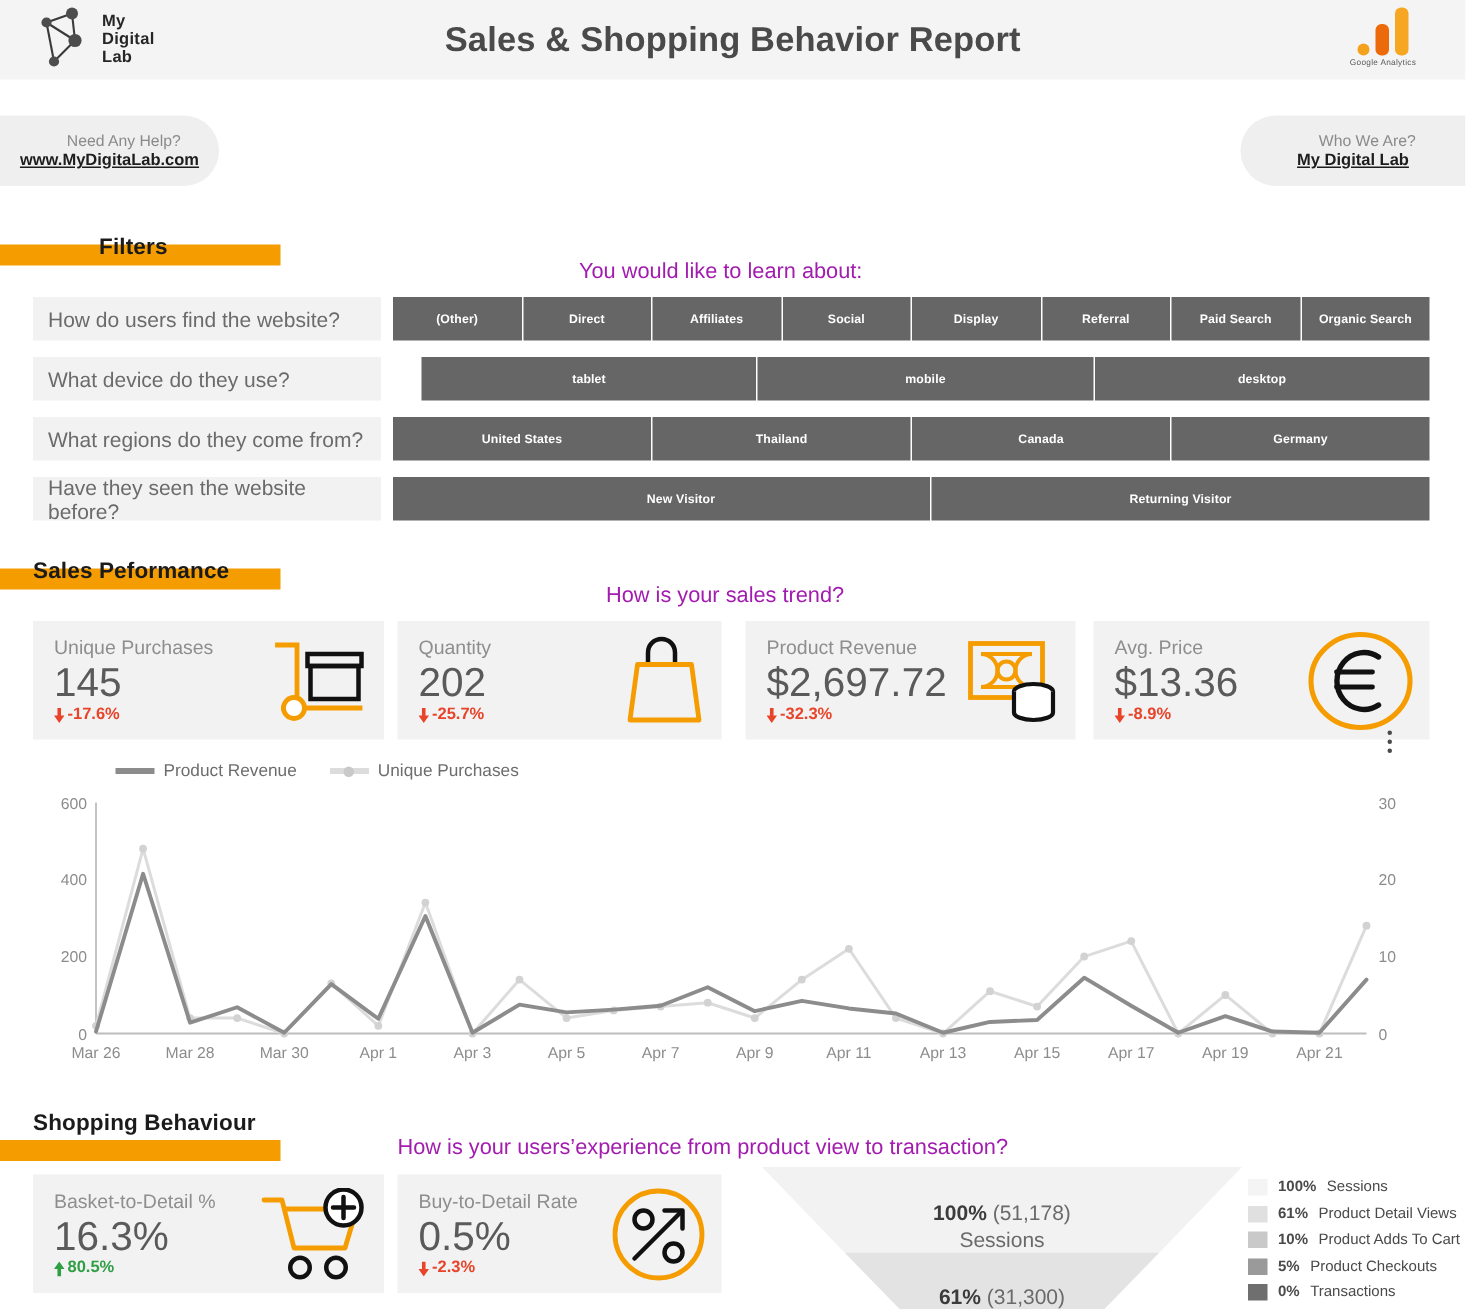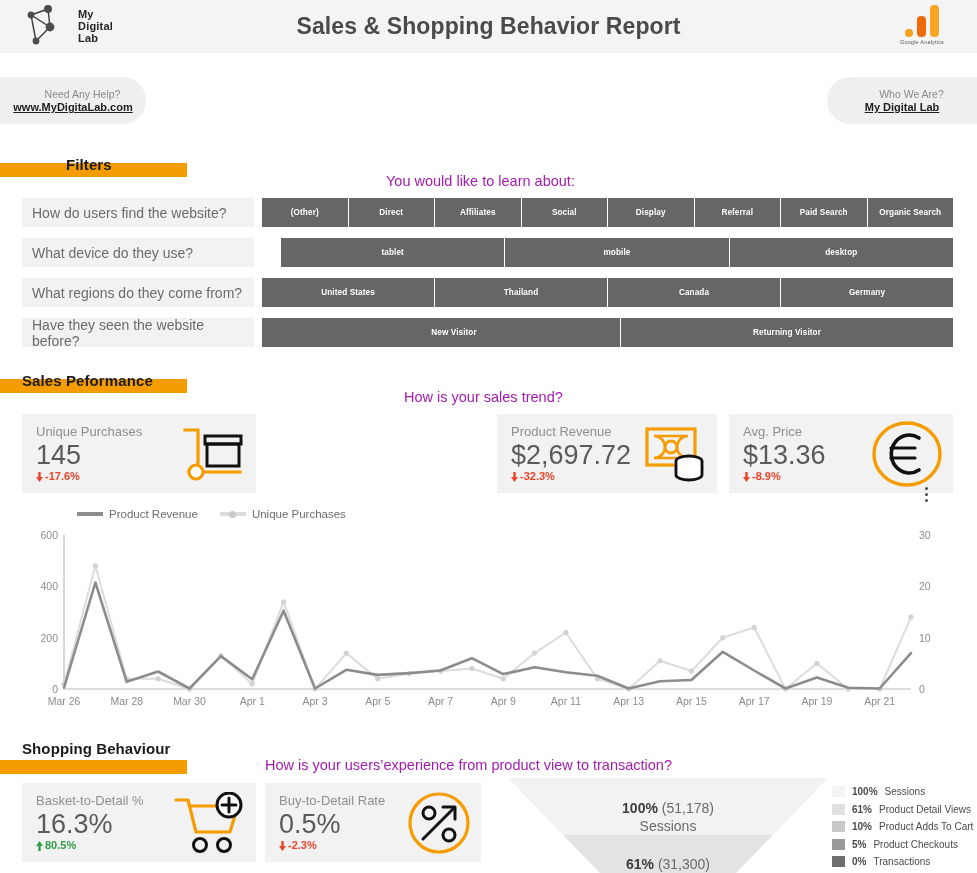--- a/index.html
+++ b/index.html
@@ -9,21 +9,21 @@
     font-family: "Liberation Sans", sans-serif;
     overflow: hidden;
   }
   .page { position: relative; width: 977px; height: 873px; background:#fff; }
 
   
   .header {
     position:absolute; left:0; top:0; width:977px; height:53px;
     background:#f4f4f4; display:flex; align-items:center;
   }
-  .logo-wrap { position:absolute; left:22px; top:3px; display:flex; align-items:center; gap:14px; }
+  .logo-wrap { position:absolute; left:22px; top:3px; display:flex; align-items:center; gap:4px; }
   .logo-mark { width:42px; height:46px; }
   .logo-text { font-size:11px; font-weight:bold; line-height:1.12; color:#262626; letter-spacing:.2px; }
   .header-title {
     position:absolute; left:0; top:0; width:977px; height:53px;
     display:flex; align-items:center; justify-content:center;
     font-size:23px; font-weight:bold; color:#4a4a4a; letter-spacing:.1px;
   }
   .ga-wrap { position:absolute; right:16px; top:4px; width:78px; text-align:center; }
   .ga-bars { height:33px; display:flex; align-items:flex-end; justify-content:center; gap:4px; }
   .ga-bars i { display:block; border-radius:4px; }
@@ -200,20 +200,36 @@
       </span>
     </div>
     <svg class="kpi-icon" width="66" height="60" viewBox="0 0 66 60">
       <path d="M5 6 H18 M18 6 V48 M9 48 H60" stroke="#f59c00" stroke-width="3.2" fill="none" stroke-linecap="square"></path>
       <circle cx="16" cy="48" r="7" fill="#fff" stroke="#f59c00" stroke-width="3.2"></circle>
       <rect x="25" y="12" width="36" height="8" fill="none" stroke="#111" stroke-width="3"></rect>
       <rect x="27" y="20" width="32" height="22" fill="none" stroke="#111" stroke-width="3"></rect>
     </svg>
   </div>
 
+  <div class="kpi" style="left:265px; top:414px; width:216px;">
+    <div class="kpi-texts">
+      <span class="kpi-title">Quantity</span>
+      <span class="kpi-value">202</span>
+      <span class="kpi-delta down">
+        <svg width="7" height="10" viewBox="0 0 7 10">
+          <path d="M3.5 10 L0 5 H2.3 V0 H4.7 V5 H7 Z" fill="#e8442a"></path>
+        </svg>
+        <span>-25.7%</span>
+      </span>
+    </div>
+    <svg class="kpi-icon" width="56" height="62" viewBox="0 0 56 62">
+      <path d="M17 20 V12 a9 9 0 0 1 18 0 V20" fill="none" stroke="#111" stroke-width="3"></path>
+      <path d="M10 20 H46 L51 57 H5 Z" fill="none" stroke="#f59c00" stroke-width="3.2" stroke-linejoin="round"></path>
+    </svg>
+  </div>
 
   <div class="kpi" style="left:497px; top:414px; width:220px;">
     <div class="kpi-texts">
       <span class="kpi-title">Product Revenue</span>
       <span class="kpi-value">$2,697.72</span>
       <span class="kpi-delta down">
         <svg width="7" height="10" viewBox="0 0 7 10">
           <path d="M3.5 10 L0 5 H2.3 V0 H4.7 V5 H7 Z" fill="#e8442a"></path>
         </svg>
         <span>-32.3%</span>

